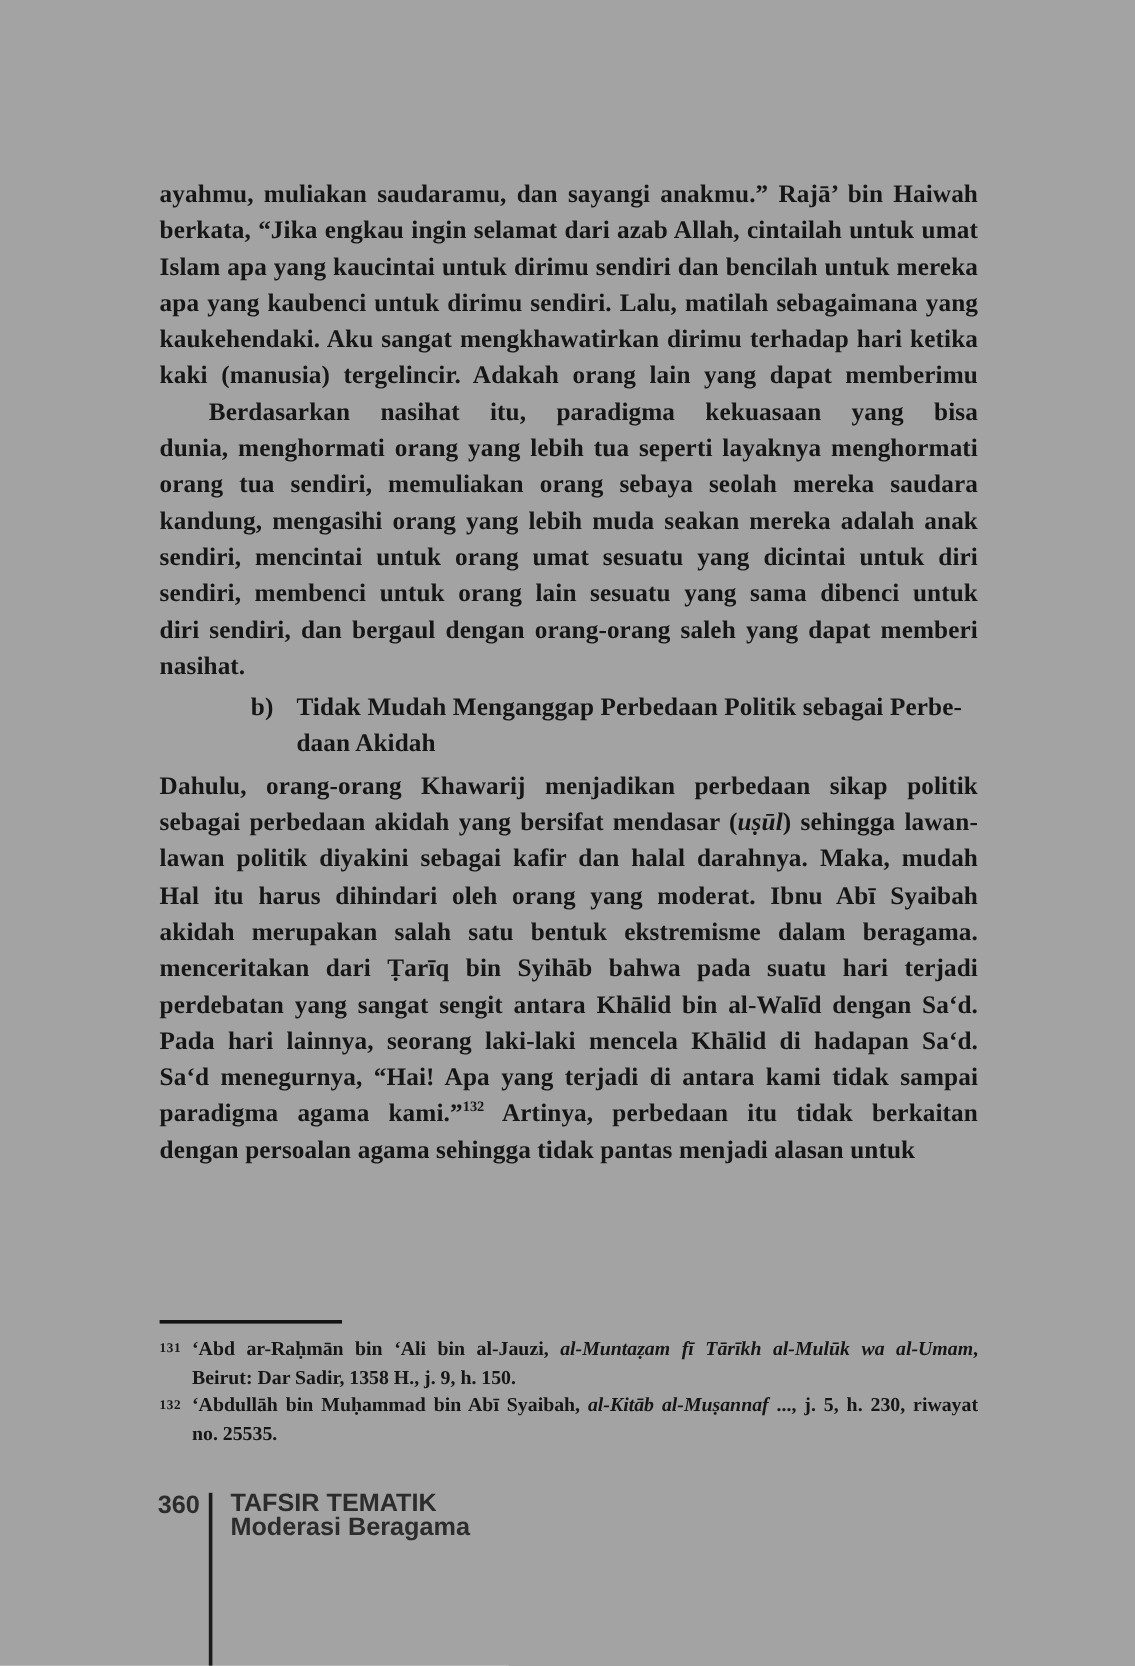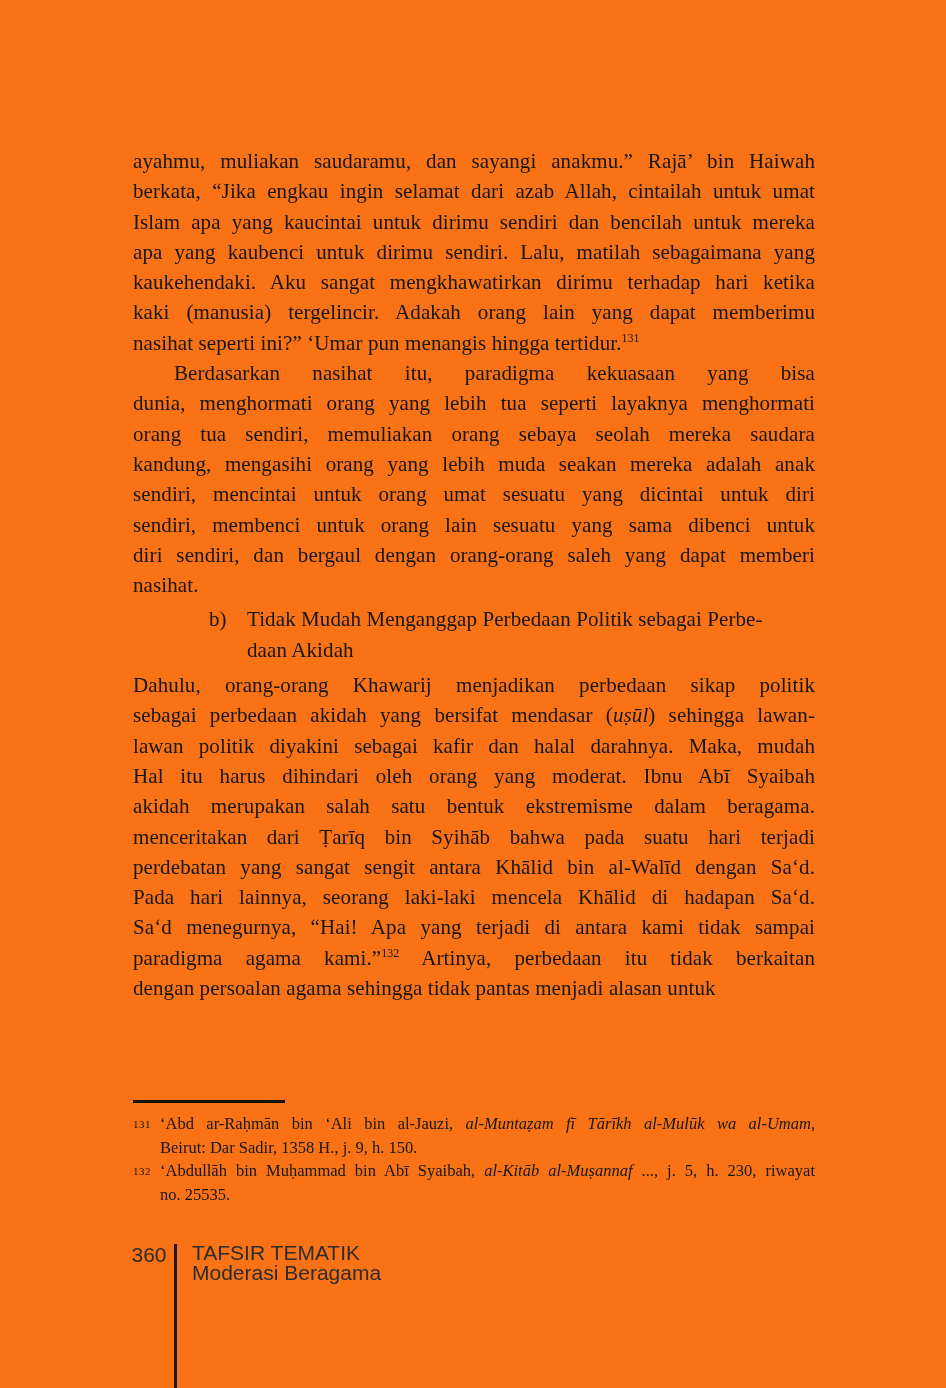--- a/index.html
+++ b/index.html
@@ -1,21 +1,21 @@
 <!DOCTYPE html>
 <html><head>
 <meta charset="utf-8">
 <style>
   html,body{margin:0;padding:0;}
   body{
     width:946px;height:1388px;position:relative;background:#ffffff;
     font-family:"Liberation Serif","DejaVu Serif",serif;color:#161616;
     overflow:hidden;
   }
-  .page{position:absolute;inset:0;background:#f97316;}
+  .page{position:absolute;inset:0;background:#a3a3a3;font-weight:bold;}
 
   
   .body-text{
     position:absolute;left:133px;top:146px;width:682px;
     font-size:21px;line-height:30.3px;color:#161616;
     letter-spacing:0.1px;
   }
   .para{margin:0;}
   .line{text-align:justify;text-align-last:justify;white-space:normal;}
   .line.last{text-align-last:auto;}
@@ -61,21 +61,20 @@
 <div class="page">
 
   <div class="body-text">
       <div class="para">
         <div class="line"><span>ayahmu, muliakan saudaramu, dan sayangi anakmu.” Rajā’ bin Haiwah</span></div>
         <div class="line"><span>berkata, “Jika engkau ingin selamat dari azab Allah, cintailah untuk umat</span></div>
         <div class="line"><span>Islam apa yang kaucintai untuk dirimu sendiri dan bencilah untuk mereka</span></div>
         <div class="line"><span>apa yang kaubenci untuk dirimu sendiri. Lalu, matilah sebagaimana yang</span></div>
         <div class="line"><span>kaukehendaki. Aku sangat mengkhawatirkan dirimu terhadap hari ketika</span></div>
         <div class="line"><span>kaki (manusia) tergelincir. Adakah orang lain yang dapat memberimu</span></div>
-        <div class="line last"><span>nasihat seperti ini?” ‘Umar pun menangis hingga tertidur.</span><sup class="fnref">131</sup></div>
       </div>
       <div class="para indent">
         <div class="line"><span>Berdasarkan nasihat itu, paradigma kekuasaan yang bisa</span></div>
         <div class="line"><span>dunia, menghormati orang yang lebih tua seperti layaknya menghormati</span></div>
         <div class="line"><span>orang tua sendiri, memuliakan orang sebaya seolah mereka saudara</span></div>
         <div class="line"><span>kandung, mengasihi orang yang lebih muda seakan mereka adalah anak</span></div>
         <div class="line"><span>sendiri, mencintai untuk orang umat sesuatu yang dicintai untuk diri</span></div>
         <div class="line"><span>sendiri, membenci untuk orang lain sesuatu yang sama dibenci untuk</span></div>
         <div class="line"><span>diri sendiri, dan bergaul dengan orang-orang saleh yang dapat memberi</span></div>
         <div class="line last"><span>nasihat.</span></div>

